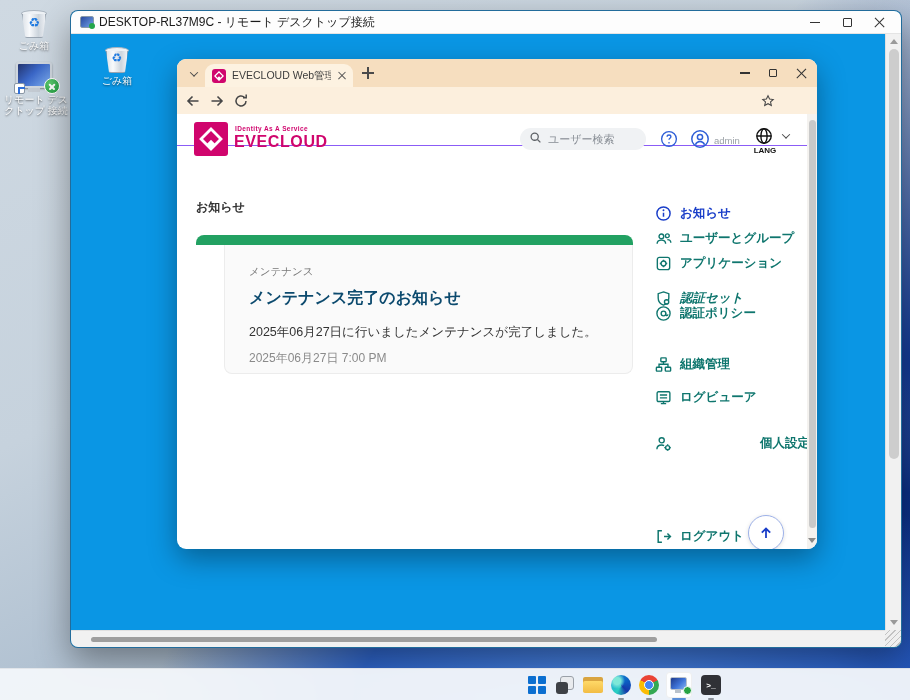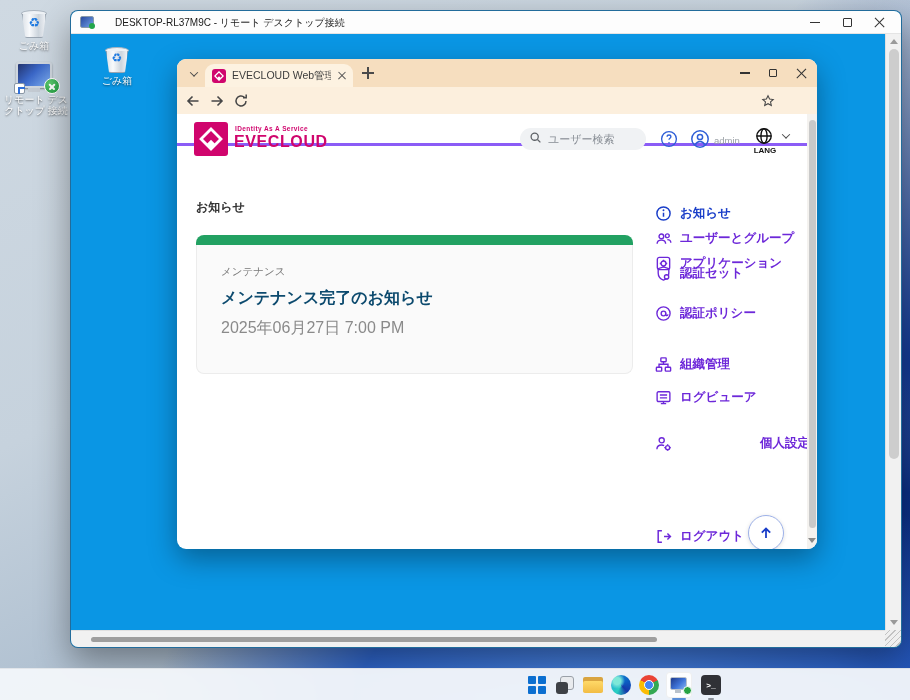--- a/index.html
+++ b/index.html
@@ -38,21 +38,21 @@
   .shortcut-arrow { position:absolute; left:-2px; bottom:-2px; width:11px; height:11px; background:#fff;
     border:1px solid #8a97a5; border-radius:2px; }
   .shortcut-arrow::before { content:""; position:absolute; left:2.5px; top:2.5px; width:5px; height:5px;
     border-left:2px solid #2f6fd8; border-top:2px solid #2f6fd8; transform:rotate(0deg); }
 
   
   #rdp { left:70px; top:10px; width:832px; height:638px; border-radius:8px; overflow:hidden;
     background:#0a96e4; border:1px solid rgba(55,75,95,.55); box-shadow:0 14px 34px rgba(0,0,0,.38); }
   .rdp-titlebar { position:absolute; left:0; top:0; right:0; height:23px; background:#fdfdfd;
     border-bottom:1px solid #e4e4e4; }
-  .rdp-title { position:absolute; left:28px; top:0; line-height:23px; font-size:10px; color:#1a1a1a;margin-left:16px; }
+  .rdp-title { position:absolute; left:28px; top:0; line-height:23px; font-size:12px; color:#1a1a1a; }
   .mini-mon { position:absolute; left:9px; top:5px; width:14px; height:12px; border:1.5px solid #8899aa;
     border-radius:2px; background:linear-gradient(135deg,#2a4a9e,#6fa0e8); }
   .mini-mon::after { content:""; position:absolute; right:-2px; bottom:-2px; width:6px; height:6px;
     border-radius:50%; background:#23a54b; }
   .wc { position:absolute; top:0; width:32px; height:23px; display:flex; align-items:center; justify-content:center; }
   .g-min { width:10px; height:1.5px; background:#333; }
   .g-max { width:9px; height:9px; border:1.2px solid #333; border-radius:1px; }
   .g-x { position:relative; width:11px; height:11px; }
   .g-x::before,.g-x::after { content:""; position:absolute; left:-1px; top:5px; width:13px; height:1.3px;
     background:#333; transform:rotate(45deg); }
@@ -97,46 +97,46 @@
     background:#fff8ec; display:flex; align-items:center; padding:0 10px; gap:7px; }
   .url-txt { font-size:10.5px; color:#3a3a3a; white-space:nowrap; }
   .url-blur { width:46px; height:10px; background:#cfc7ba; border-radius:2px; filter:blur(1.5px); }
   .avatar { position:absolute; left:606px; top:31px; width:20px; height:20px; border-radius:50%;
     background:#4a78d8; overflow:hidden; }
   .avatar::before { content:""; position:absolute; left:6.5px; top:4px; width:7px; height:7px; border-radius:50%; background:#fff; }
   .avatar::after { content:""; position:absolute; left:3.5px; top:12px; width:13px; height:9px; border-radius:50%; background:#fff; }
 
   
   .app-header { position:absolute; left:0; top:55px; right:0; height:32px; background:#fff;
-    border-bottom:3px solid #8b5cf6; }
+    border-bottom:1px solid #8b5cf6; }
   .logo-sq { position:absolute; left:17px; top:8px; width:34px; height:34px; background:#d0056d; border-radius:3px;
     display:flex; align-items:center; justify-content:center; }
   .brand-tag { position:absolute; left:58px; top:11px; font-size:6.5px; font-weight:bold; color:#d0056d; letter-spacing:.4px; }
   .brand-name { position:absolute; left:57px; top:19px; font-size:16px; font-weight:800; color:#d0056d; letter-spacing:.6px; }
   .search-pill { position:absolute; left:343px; top:14px; width:126px; height:22px; border-radius:11px;
     background:#f0f2f4; display:flex; align-items:center; padding:0 9px; gap:6px; }
   .search-pill input { border:none; outline:none; background:transparent; font-size:11px; width:88px;
     color:#5f6368; font-family:inherit; }
   .search-pill input::placeholder { color:#868c93; }
   .admin-lbl { position:absolute; left:537px; top:21px; font-size:9.5px; color:#9aa0a6; }
   .lang-lbl { position:absolute; left:573px; top:32px; width:30px; text-align:center; font-size:8px; font-weight:bold; color:#111; }
   .hdr-chev { position:absolute; left:606px; top:19px; }
 
   .section-title { position:absolute; left:19px; top:140px; font-size:12px; font-weight:bold; color:#333; }
   .notice-card { position:absolute; left:19px; top:176px; width:437px; height:139px; }
   .notice-bar { height:10px; border-radius:8px 8px 0 0; background:#22a162; }
   .notice-body { height:129px; background:#fafafa; border:1px solid #ececec; border-top:none;
-    border-radius:0 0 8px 8px; padding:20px 24px 0; }
+    border-radius:0 0 8px 8px; padding:20px 24px 0;margin-left:28px; }
   .notice-cat { font-size:10.5px; color:#787878; }
   .notice-title { font-size:16px; font-weight:bold; color:#0c4a6e; margin-top:9px; }
   .notice-text { font-size:12.5px; color:#333; margin-top:15px; }
-  .notice-ts { font-size:16px; color:#8a8a8a; margin-top:9px; }
+  .notice-ts { font-size:12px; color:#8a8a8a; margin-top:9px; }
 
   .mi { position:absolute; left:478px; width:155px; height:24px; display:flex; align-items:center; gap:8px;
-    color:#6d28d9; cursor:pointer; }
+    color:#0f766e; cursor:pointer; }
   .mi svg { flex:none; }
   .mi .milabel { font-size:12.5px; font-weight:bold; white-space:nowrap; }
   .mi.active { color:#1b3fc9; }
 
   .page-scroll { position:absolute; left:630px; top:55px; width:10px; bottom:0; background:#f4f2ef; }
   .page-thumb { position:absolute; left:1.5px; top:6px; width:7px; height:408px; background:#c9c9c9; border-radius:4px; }
   .page-dn { position:absolute; left:1px; bottom:6px; width:0; height:0; border-left:4px solid transparent;
     border-right:4px solid transparent; border-top:5px solid #8a8a8a; }
   .fab { position:absolute; left:571px; top:456px; width:36px; height:36px; border-radius:50%; background:#fff;
     border:1.5px solid #9db1e8; display:flex; align-items:center; justify-content:center;
@@ -337,20 +337,21 @@
       <span class="chev hdr-chev"></span>
     </div>
 
     <div class="section-title">お知らせ</div>
 
     <div class="notice-card">
       <div class="notice-bar"></div>
       <div class="notice-body">
         <div class="notice-cat">メンテナンス</div>
         <div class="notice-title">メンテナンス完了のお知らせ</div>
+        <div class="notice-text">2025年06月27日に行いましたメンテナンスが完了しました。</div>
         <div class="notice-ts">2025年06月27日 7:00 PM</div>
       </div>
     </div>
 
     <div class="mi active" style="top:142px;">
       <svg width="17" height="17" viewBox="0 0 16 16" fill="none" stroke="currentColor" stroke-width="1.4">
           <circle cx="8" cy="8" r="6.2"></circle>
           <path d="M8 7.2V11"></path>
           <circle cx="8" cy="4.9" r="0.9" fill="currentColor" stroke="none"></circle>
         </svg>
@@ -366,21 +367,21 @@
       <span class="milabel">ユーザーとグループ</span>
     </div>
     <div class="mi" style="top:192px;">
       <svg width="17" height="17" viewBox="0 0 16 16" fill="none" stroke="currentColor" stroke-width="1.3">
           <rect x="2.2" y="2.2" width="11.6" height="11.6" rx="2"></rect>
           <circle cx="8" cy="8" r="2.3"></circle>
           <path d="M8 4.5v1.1M8 10.4v1.1M4.5 8h1.1M10.4 8h1.1"></path>
         </svg>
       <span class="milabel">アプリケーション</span>
     </div>
-    <div class="mi" style="top:202px;">
+    <div class="mi" style="top:227px;font-style:italic;">
       <svg width="17" height="17" viewBox="0 0 16 16" fill="none" stroke="currentColor" stroke-width="1.3">
           <path d="M8 1.8 13 3.5v4c0 3.2-2.1 5.6-5 6.7-2.9-1.1-5-3.5-5-6.7v-4z"></path>
           <circle cx="10.9" cy="11.2" r="2" fill="#fff"></circle>
           <path d="M10.9 9.6v-.7M10.9 13.5v-.7M9.3 11.2h-.7M13.2 11.2h-.7"></path>
         </svg>
       <span class="milabel">認証セット</span>
     </div>
     <div class="mi" style="top:242px;">
       <svg width="17" height="17" viewBox="0 0 16 16" fill="none" stroke="currentColor" stroke-width="1.3">
           <circle cx="8" cy="8" r="6.2"></circle>

